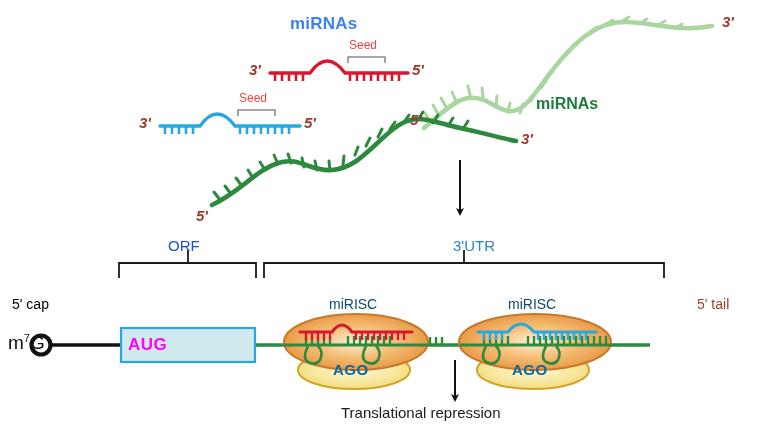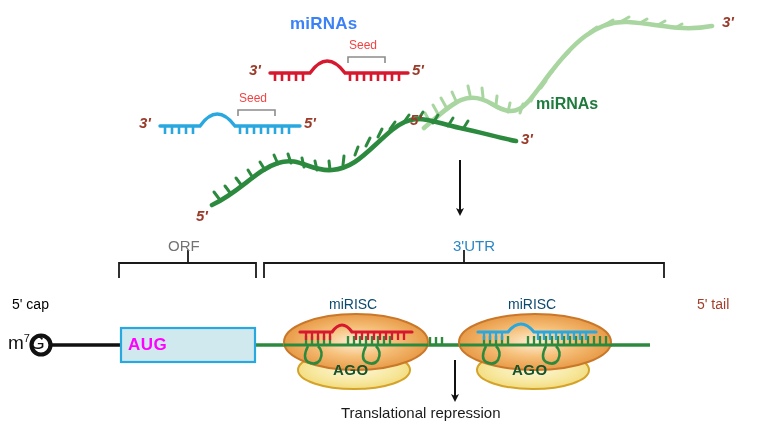--- a/index.html
+++ b/index.html
@@ -8,26 +8,26 @@
     font-family:"Liberation Sans", sans-serif;
     overflow:hidden;position:relative;
   }
   #stage{position:absolute;left:0;top:0;width:768px;height:431px;}
   svg.layer{position:absolute;left:0;top:0;width:768px;height:431px;}
   .lbl{position:absolute;white-space:nowrap;line-height:1;}
   .t-mirnas{font-size:17px;font-weight:bold;color:#3b82f6;letter-spacing:.2px;}
   .t-mrnas{font-size:16px;font-weight:bold;color:#1f7a3d;}
   .t-prime{font-size:15px;color:#9a3b2a;font-style:italic;font-weight:bold;}
   .t-seed{font-size:12px;color:#ef4444;}
-  .t-orf{font-size:15px;color:#737373;}
+  .t-orf{font-size:15px;color:#1d4ed8;}
   .t-utr{font-size:15px;color:#2b86c5;margin-left:16px;}
   .t-cap{font-size:14px;color:#000000;}
   .t-tail{font-size:14px;color:#a0402c;}
   .t-mirisc{font-size:14px;color:#0c4a6e;}
-  .t-ago{font-size:15px;font-weight:bold;color:#14532d;letter-spacing:.5px;}
+  .t-ago{font-size:15px;font-weight:bold;color:#0369a1;letter-spacing:.5px;}
   .t-aug{font-size:17px;font-weight:bold;color:#ff00ff;letter-spacing:.5px;text-align:center;}
   .t-m7g{font-size:19px;color:#111;}
   .t-m7g sup{font-size:11px;}
   .t-poly{font-size:21px;font-weight:bold;color:#111;letter-spacing:-0.3px;}
   .t-repress{font-size:15px;color:#1a1a1a;}
 </style>
 </head>
 <body>
 
 <div id="stage">

